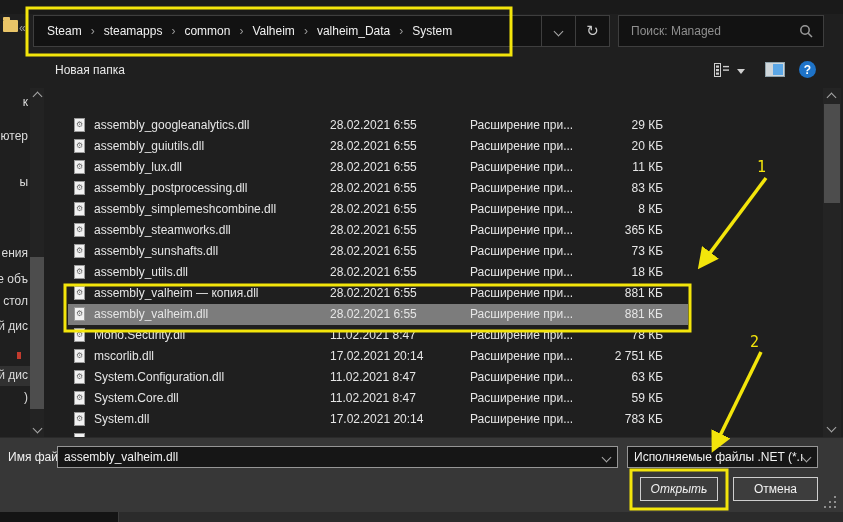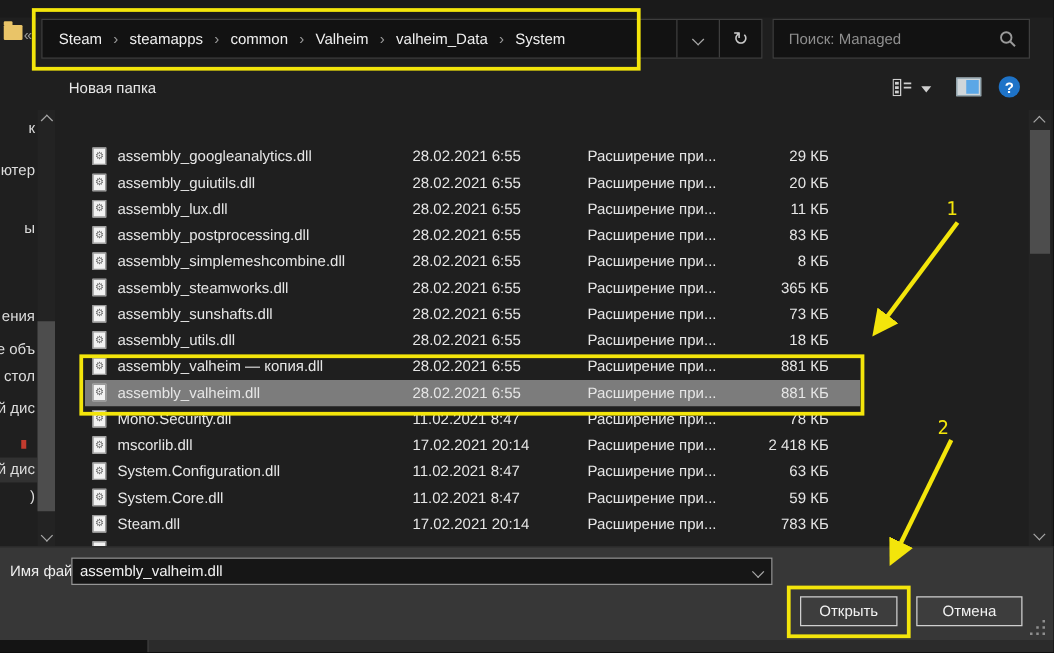--- a/index.html
+++ b/index.html
@@ -71,21 +71,21 @@
   #footer{left:0;top:437px;width:843px;height:75px;background:#373737;border-top:1px solid #2a2a2a;box-sizing:border-box;}
   #fname-label{left:8px;top:450px;color:#f0f0f0;}
   .combo{position:absolute;background:#161616;border:1px solid #969696;box-sizing:border-box;height:22px;
          display:flex;align-items:center;color:#f2f2f2;}
   #fname-input{left:57px;top:446px;width:561px;}
   #ftype-combo{left:627px;top:446px;width:191px;}
   .combo .val{padding-left:6px;flex:1;white-space:nowrap;overflow:hidden;}
   .combo .chv{margin-right:7px;flex:none;}
   .btn{position:absolute;top:477px;height:24px;background:#3d3d3d;border:1px solid #cfcfcf;box-sizing:border-box;
        color:#f2f2f2;display:flex;align-items:center;justify-content:center;cursor:default;}
-  #btn-open{left:640px;width:78px;}
+  #btn-open{left:640px;width:78px;font-style:italic;}
   #btn-cancel{left:733px;width:85px;}
   #grip{left:824px;top:496px;width:14px;height:14px;}
   #grip i{position:absolute;width:2px;height:2px;background:#8f8f8f;}
 
   
   #bottom-l{left:0;top:512px;width:118px;height:10px;background:#141414;}
   #bottom-r{left:118px;top:512px;width:725px;height:10px;background:#2b2b2b;border-left:1px solid #3c3c3c;box-sizing:border-box;}
 
   
   #anno{left:0;top:0;width:843px;height:522px;pointer-events:none;}
@@ -225,39 +225,39 @@
       <span class="cell c-name">Mono.Security.dll</span>
       <span class="cell c-date">11.02.2021 8:47</span>
       <span class="cell c-type">Расширение при...</span>
       <span class="cell c-size">78 КБ</span>
     </div>
       <div class="row" style="top: 258px;">
       <span class="fico">⚙</span>
       <span class="cell c-name">mscorlib.dll</span>
       <span class="cell c-date">17.02.2021 20:14</span>
       <span class="cell c-type">Расширение при...</span>
-      <span class="cell c-size">2 418 КБ</span>
+      <span class="cell c-size">2 751 КБ</span>
     </div>
       <div class="row" style="top: 279px;">
       <span class="fico">⚙</span>
       <span class="cell c-name">System.Configuration.dll</span>
       <span class="cell c-date">11.02.2021 8:47</span>
       <span class="cell c-type">Расширение при...</span>
       <span class="cell c-size">63 КБ</span>
     </div>
       <div class="row" style="top: 300px;">
       <span class="fico">⚙</span>
       <span class="cell c-name">System.Core.dll</span>
       <span class="cell c-date">11.02.2021 8:47</span>
       <span class="cell c-type">Расширение при...</span>
       <span class="cell c-size">59 КБ</span>
     </div>
       <div class="row" style="top: 321px;">
       <span class="fico">⚙</span>
-      <span class="cell c-name">Steam.dll</span>
+      <span class="cell c-name">System.dll</span>
       <span class="cell c-date">17.02.2021 20:14</span>
       <span class="cell c-type">Расширение при...</span>
       <span class="cell c-size">783 КБ</span>
     </div>
     </div>
 
   <div class="abs sb-track" id="list-sb">
     <span class="chv up" style="position:absolute;left:5px;top:6px"></span>
     <span class="sb-thumb" style="left:1px;top:16px;width:16px;height:99px"></span>
     <span class="chv down" style="position:absolute;left:5px;top:336px"></span>
@@ -279,20 +279,24 @@
   <div class="abs sb-track" id="side-sb">
     <span class="chv up" style="position:absolute;left:4px;top:5px"></span>
     <span class="sb-thumb" style="left:0;top:169px;width:14px;height:152px"></span>
     <span class="chv down" style="position:absolute;left:4px;top:337px"></span>
   </div>
 
   <div class="abs" id="footer"></div>
   <div class="abs" id="fname-label">Имя файла:</div>
   <div class="abs combo" id="fname-input">
     <span class="val">assembly_valheim.dll</span>
+    <span class="chv down"></span>
+  </div>
+  <div class="abs combo" id="ftype-combo">
+    <span class="val">Исполняемые файлы .NET (*.ı</span>
     <span class="chv down"></span>
   </div>
   <div class="abs btn" id="btn-open">Открыть</div>
   <div class="abs btn" id="btn-cancel">Отмена</div>
   <div class="abs" id="grip">
     <i style="left:10px;top:0"></i>
       <i style="left:5px;top:5px"></i>
       <i style="left:10px;top:5px"></i>
     <i style="left:0;top:10px"></i>
       <i style="left:5px;top:10px"></i>

